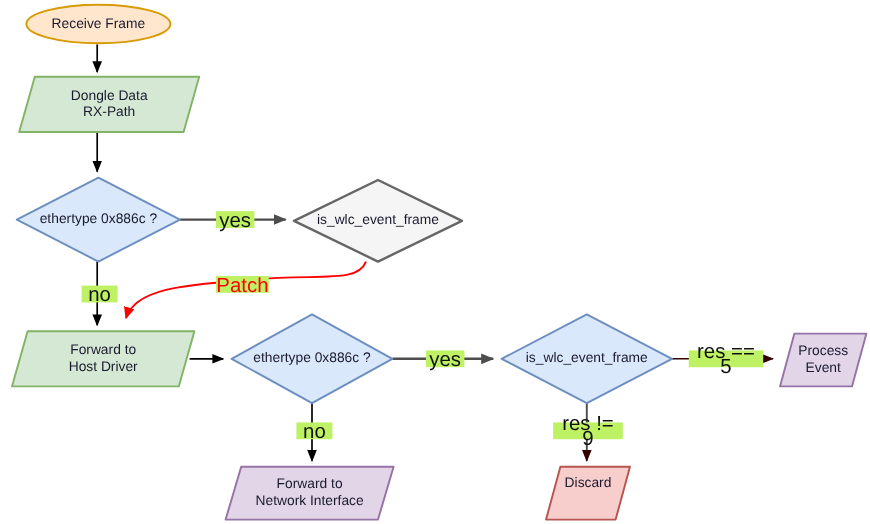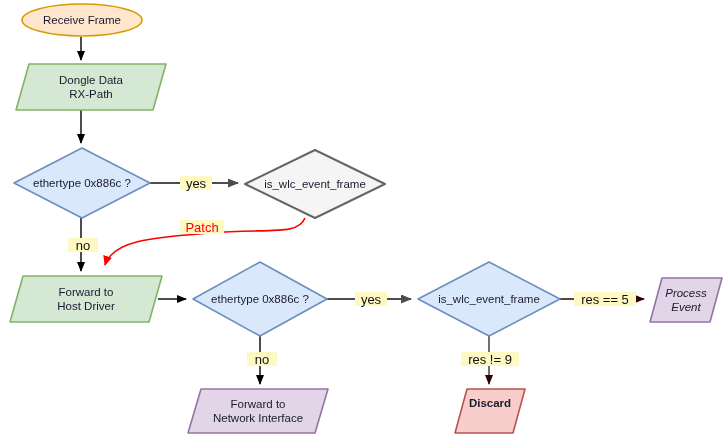--- a/index.html
+++ b/index.html
@@ -34,24 +34,25 @@
     font-size: 11.5px;
     line-height: 14px;
     pointer-events: none;
     white-space: pre-line;
   }
   .edge-label {
     position: absolute;
     display: flex;
     align-items: center;
     justify-content: center;
-    font-size: 13px;
+    text-align: center;
+    font-size: 17px;
     line-height: 13px;
     color: #111111;
-    background: #fef9c3;
+    background: #bef264;
     padding: 0 2px;
     pointer-events: none;
   }
   .edge-label.patch {
     color: #ff0000;
   }
 </style>
 </head>
 <body>
 
@@ -145,33 +146,33 @@
 
   <div class="node-label" style="left:245px; top:172px; width:140px; height:24px;">is_wlc_event_frame</div>
 
   <div class="node-label" style="left:16px; top:276px; width:140px; height:46px;">Forward to
 Host Driver</div>
 
   <div class="node-label" style="left:193px; top:287px; width:134px; height:24px;">ethertype 0x886c ?</div>
 
   <div class="node-label" style="left:418px; top:287px; width:142px; height:24px;">is_wlc_event_frame</div>
 
-  <div class="node-label" style="left:654px; top:278px; width:64px; height:44px;font-style:italic;">Process
+  <div class="node-label" style="left:654px; top:278px; width:64px; height:44px;">Process
 Event</div>
 
   <div class="node-label" style="left:192px; top:389px; width:132px; height:44px;">Forward to
 Network Interface</div>
 
-  <div class="node-label" style="left:458px; top:389px; width:64px; height:28px;font-weight:bold;">Discard</div>
+  <div class="node-label" style="left:458px; top:389px; width:64px; height:28px;">Discard</div>
 
   <div class="edge-label" style="left:180px; top:176px; width:28px; height:14px;">yes</div>
 
   <div class="edge-label" style="left:68px; top:238px; width:26px; height:14px;">no</div>
 
-  <div class="edge-label patch" style="left:180px; top:220px; width:40px; height:14px;">Patch</div>
+  <div class="edge-label patch" style="left:180px; top:230px; width:40px; height:14px;">Patch</div>
 
   <div class="edge-label" style="left:355px; top:292px; width:28px; height:14px;">yes</div>
 
   <div class="edge-label" style="left:247px; top:352px; width:26px; height:14px;">no</div>
 
   <div class="edge-label" style="left:574px; top:292px; width:58px; height:14px;">res == 5</div>
 
   <div class="edge-label" style="left:461px; top:352px; width:54px; height:14px;">res != 9</div>
 
 </div>

